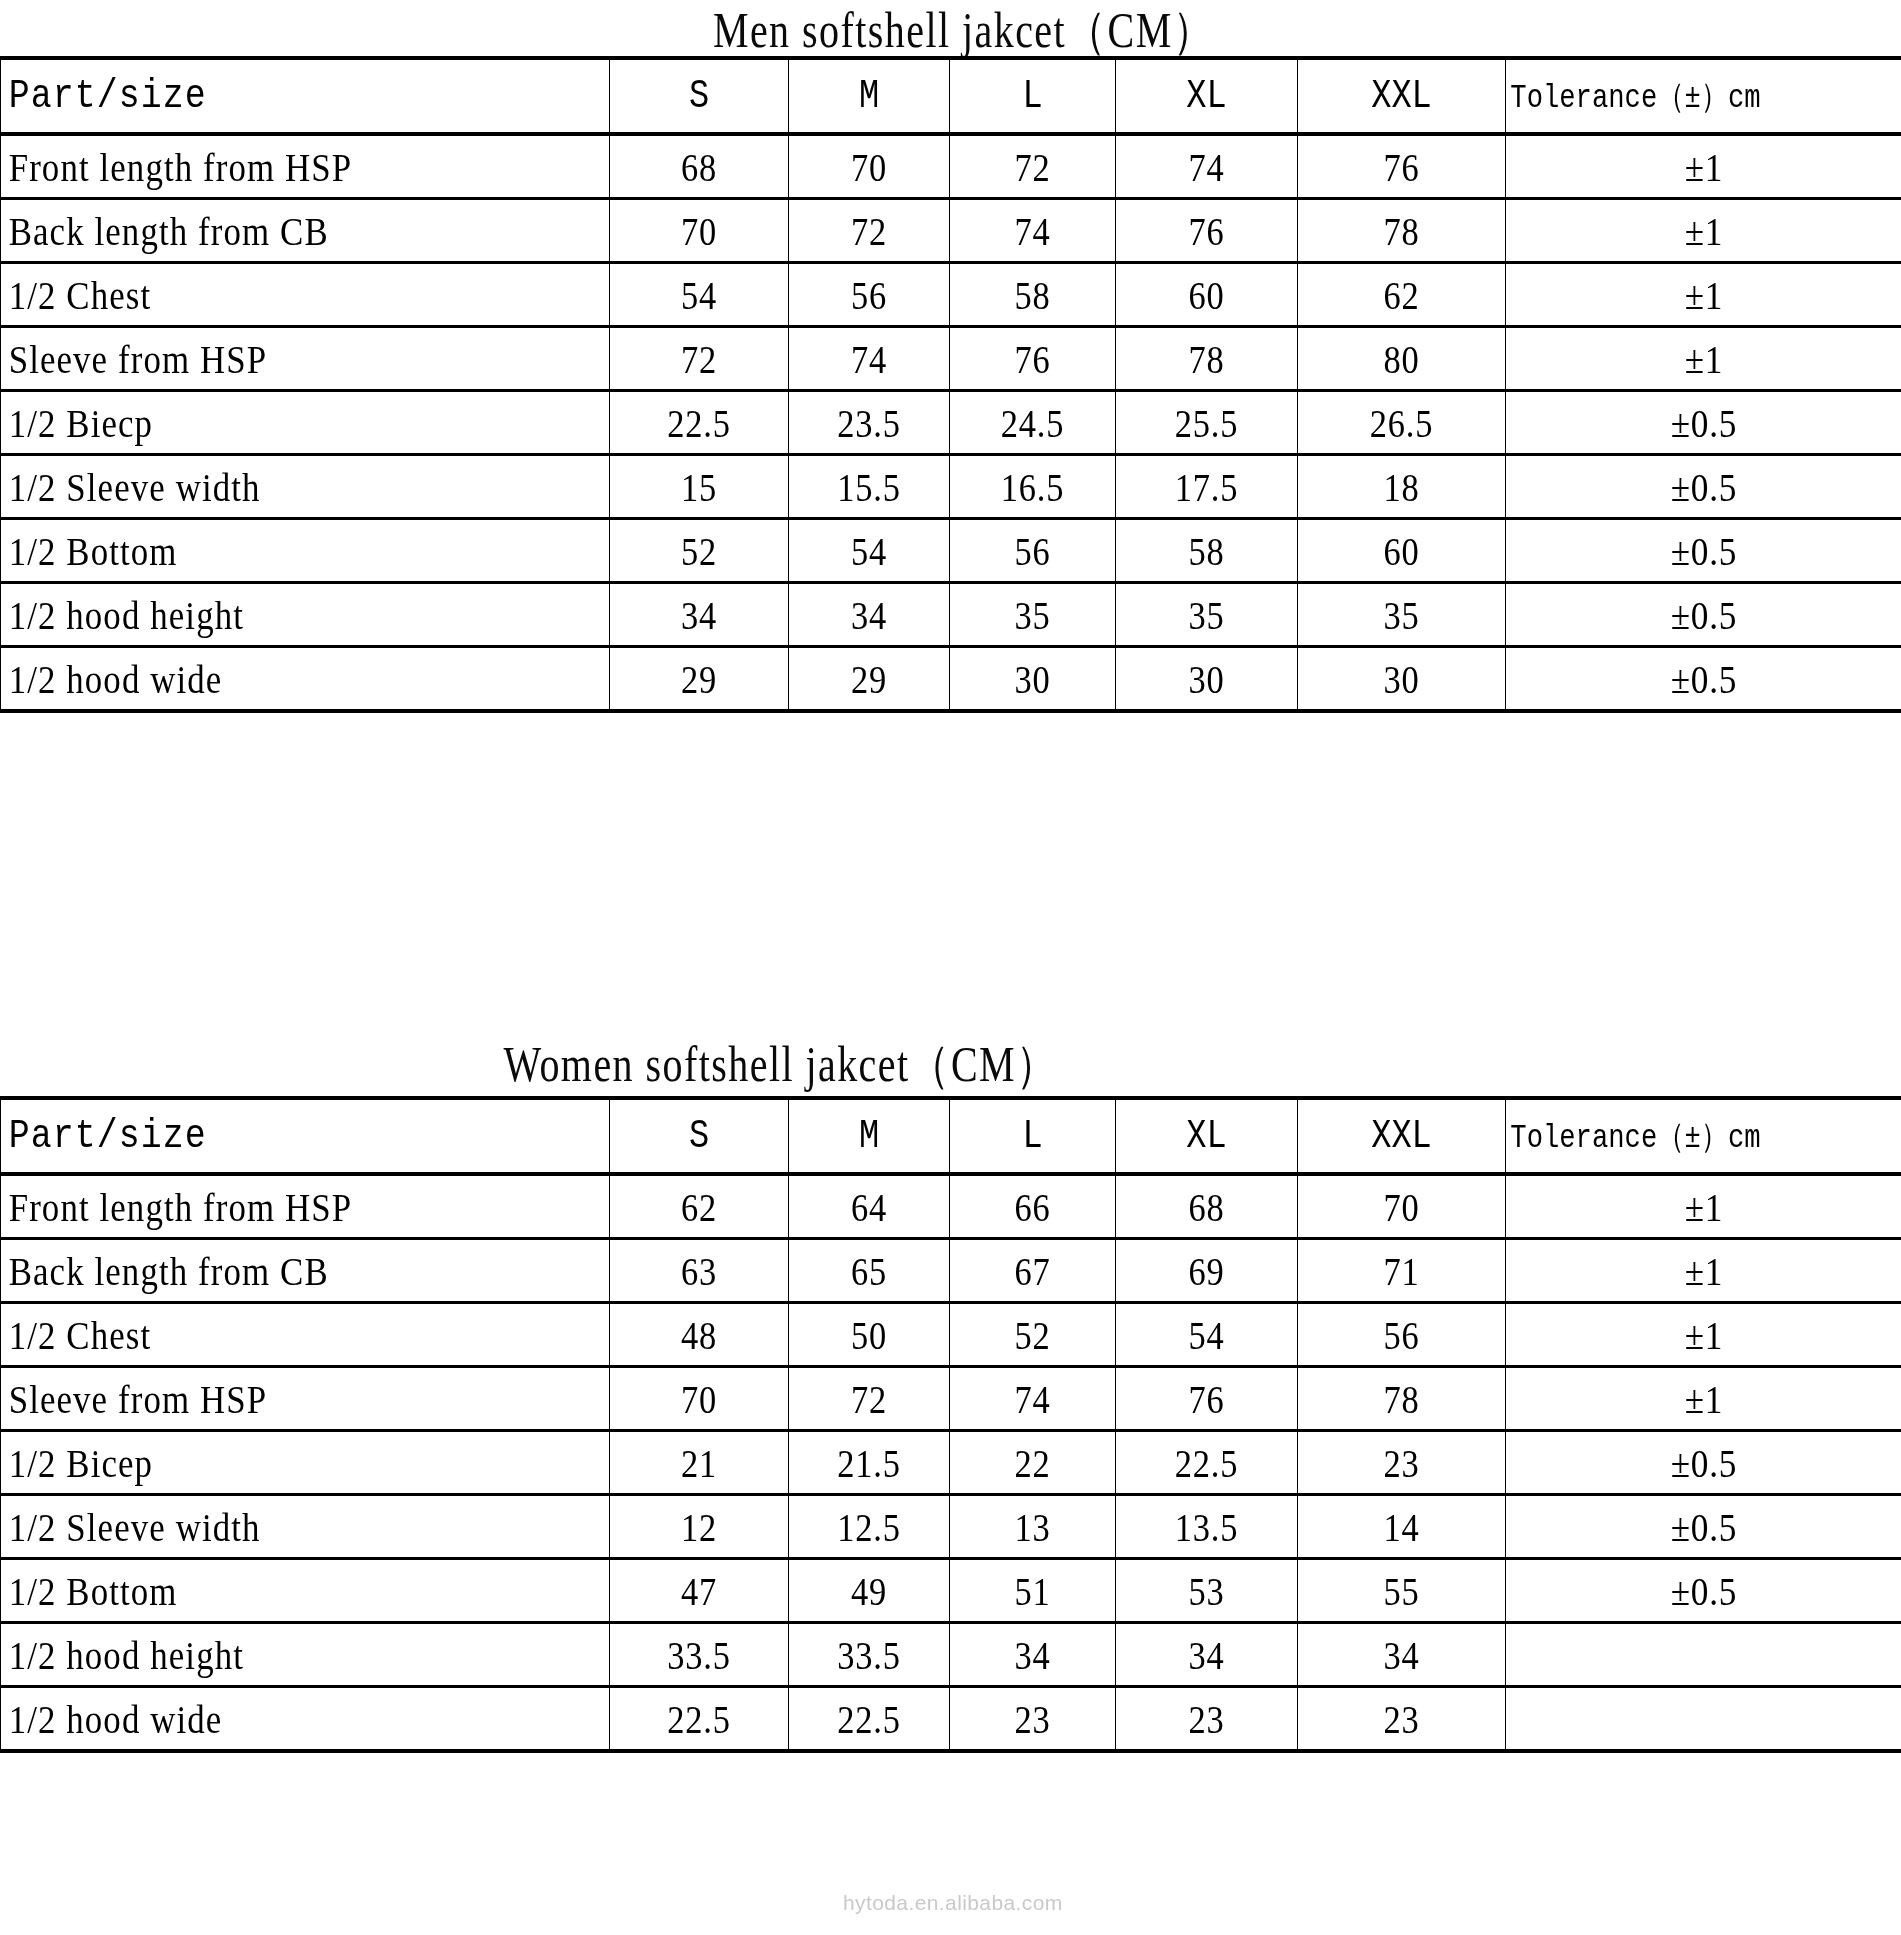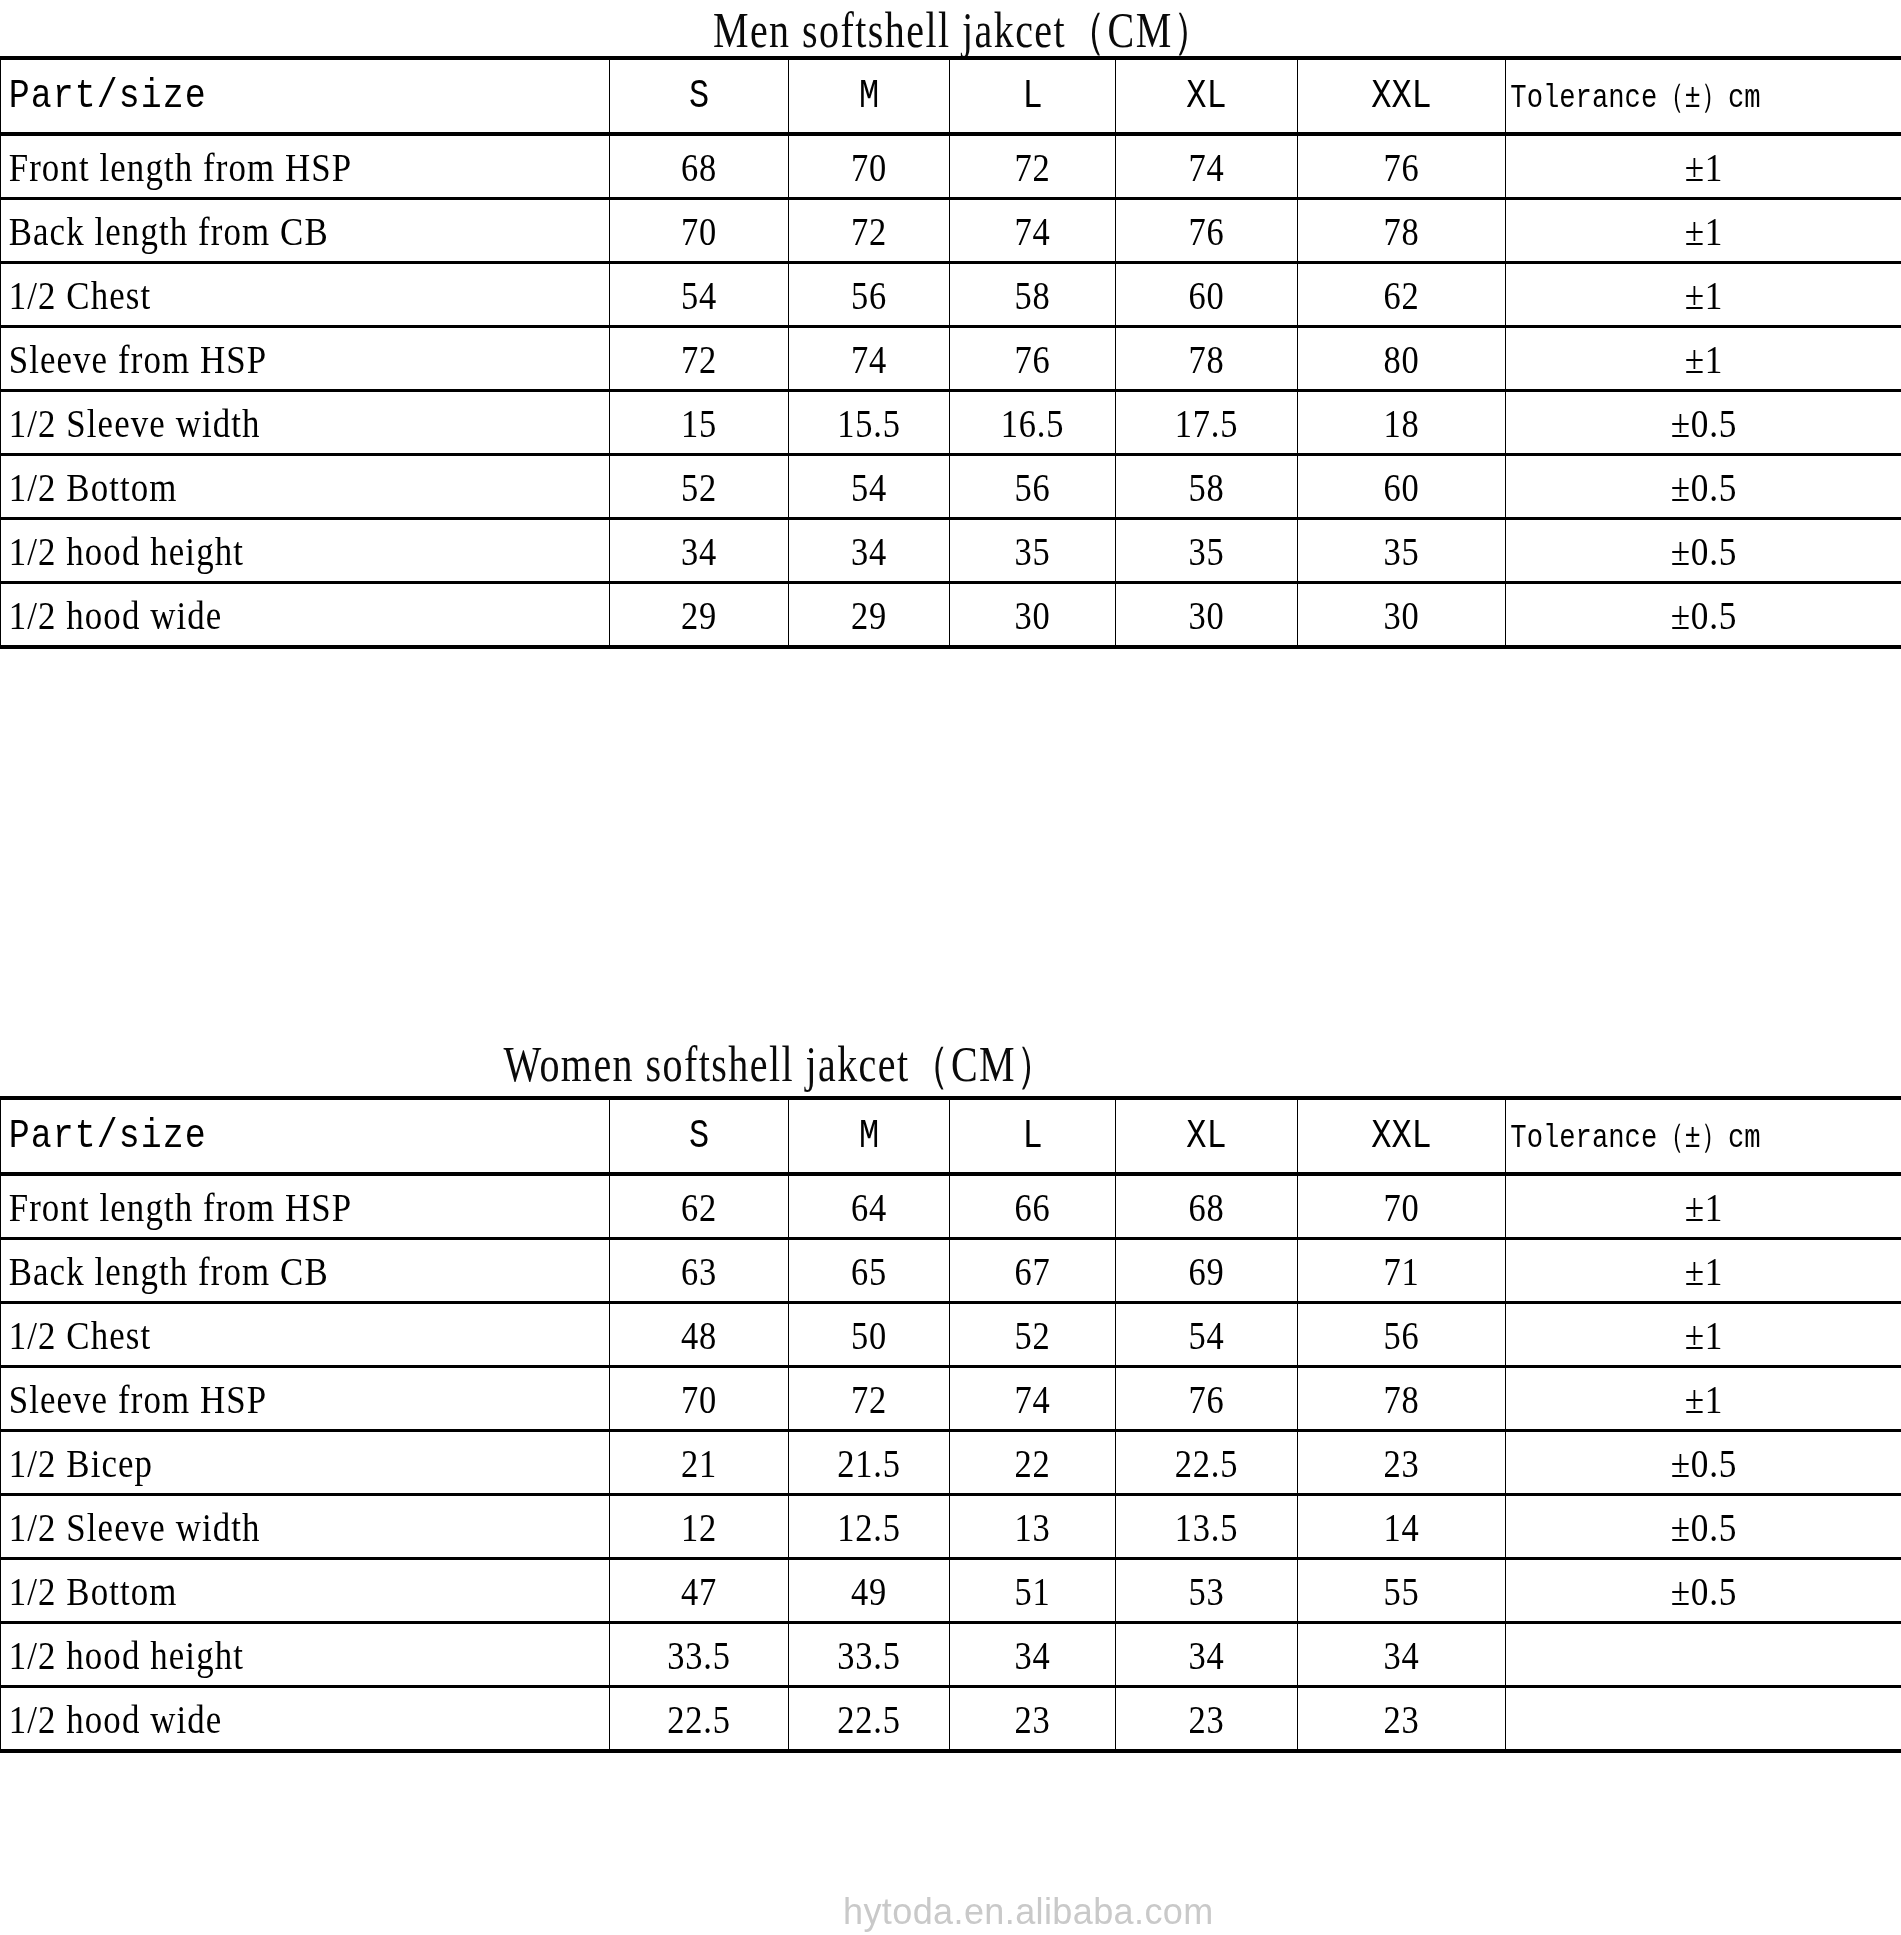--- a/index.html
+++ b/index.html
@@ -151,21 +151,21 @@
     top: 1096px;
     width: 1901px;
   }
 
   
   #watermark {
     position: absolute;
     left: 843px;
     top: 1891px;
     font-family: "Liberation Sans", sans-serif;
-    font-size: 36px;
+    font-size: 21px;
     color: #c9c9c9;
     letter-spacing: 0.4px;
     white-space: nowrap;
     pointer-events: none;
     z-index: 5;
   }
 </style>
 </head>
 <body>
 
@@ -300,20 +300,43 @@
               <span class="inner cell-val">78</span>
             </td>
           <td>
               <span class="inner cell-val">80</span>
             </td>
           <td>
               <span class="inner cell-tol">±1</span>
             </td>
         </tr>
 
+        <tr class="body-row">
+          <td>
+              <span class="inner cell-part">1/2 Biecp</span>
+            </td>
+          <td>
+              <span class="inner cell-val">22.5</span>
+            </td>
+          <td>
+              <span class="inner cell-val">23.5</span>
+            </td>
+          <td>
+              <span class="inner cell-val">24.5</span>
+            </td>
+          <td>
+              <span class="inner cell-val">25.5</span>
+            </td>
+          <td>
+              <span class="inner cell-val">26.5</span>
+            </td>
+          <td>
+              <span class="inner cell-tol">±0.5</span>
+            </td>
+        </tr>
 
         <tr class="body-row">
           <td>
               <span class="inner cell-part">1/2 Sleeve width</span>
             </td>
           <td>
               <span class="inner cell-val">15</span>
             </td>
           <td>
               <span class="inner cell-val">15.5</span>

